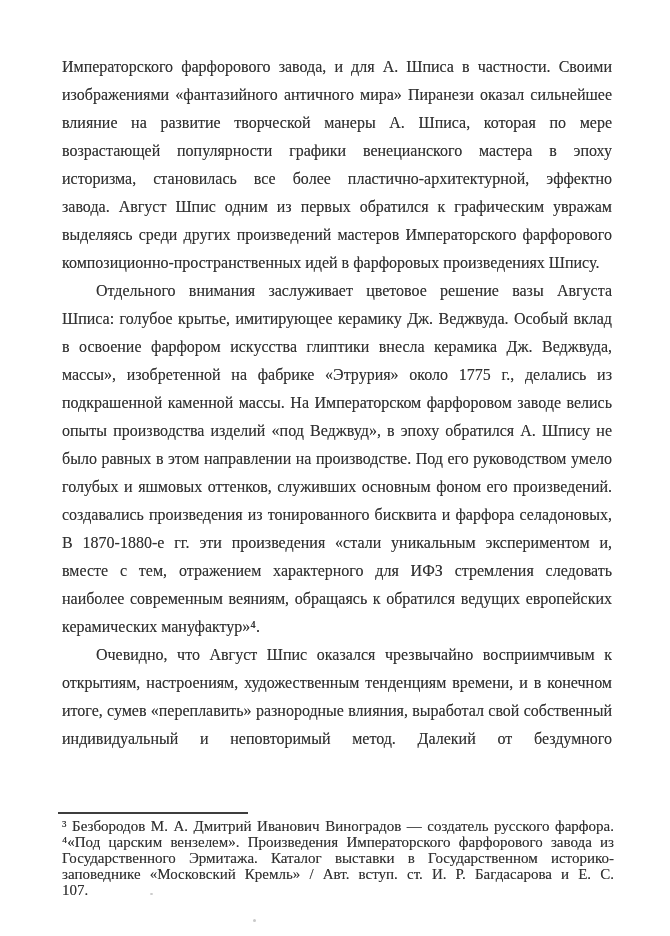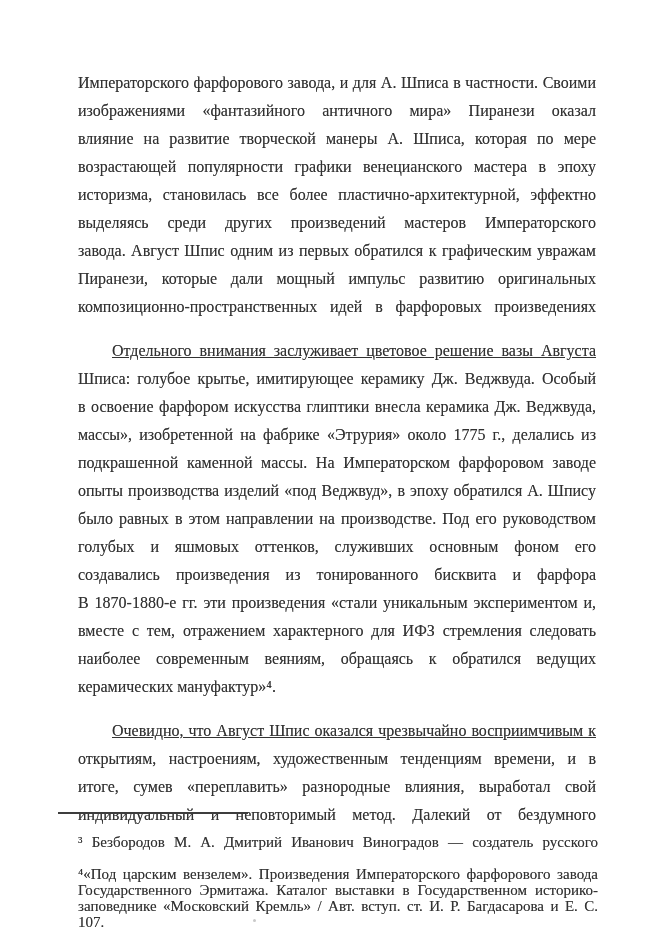--- a/index.html
+++ b/index.html
@@ -12,32 +12,32 @@
     color: #323232;
     overflow: hidden;
     text-shadow: 0 0 0.4px rgba(60,60,60,0.55);
   }
   .body-text {
     position: absolute;
     left: 62px;
     top: 53px;
     width: 550px;
   }
-  .paragraph { margin: 16px; padding: 0; }
+  .paragraph { margin: 0; padding: 0; }
   .line {
     height: 28px;
     line-height: 28px;
     font-size: 16px;
     overflow: hidden;
     text-align: justify;
     text-align-last: left;
     white-space: normal;
   }
   .line.just { text-align-last: justify; }
-  .line.indent { text-indent: 34px; text-decoration: underline; }
+  .line.indent { text-indent: 34px; }
   .footnote-sep {
     position: absolute;
     left: 58px;
     top: 812px;
     width: 190px;
     height: 2px;
     background: #3d3d3d;
   }
   .footnotes {
     position: absolute;
@@ -66,23 +66,22 @@
 <body>
 
 <div class="page">
   <div class="body-text" id="body-text">
       <div class="paragraph">
         <div class="line just">Императорского фарфорового завода, и для А. Шписа в частности. Своими</div>
         <div class="line just">изображениями «фантазийного античного мира» Пиранези оказал сильнейшее</div>
         <div class="line just">влияние на развитие творческой манеры А. Шписа, которая по мере</div>
         <div class="line just">возрастающей популярности графики венецианского мастера в эпоху</div>
         <div class="line just">историзма, становилась все более пластично-архитектурной, эффектно</div>
+        <div class="line just">завода. Август Шпис одним из первых обратился к графическим увражам</div>
         <div class="line just">выделяясь среди других произведений мастеров Императорского фарфорового</div>
-        <div class="line just">завода. Август Шпис одним из первых обратился к графическим увражам</div>
-        <div class="line just">Пиранези, которые дали мощный импульс развитию оригинальных</div>
         <div class="line">композиционно-пространственных идей в фарфоровых произведениях Шпису.</div>
       </div>
       <div class="paragraph">
         <div class="line just indent">Отдельного внимания заслуживает цветовое решение вазы Августа</div>
         <div class="line just">Шписа: голубое крытье, имитирующее керамику Дж. Веджвуда. Особый вклад</div>
         <div class="line just">в освоение фарфором искусства глиптики внесла керамика Дж. Веджвуда,</div>
         <div class="line just">массы», изобретенной на фабрике «Этрурия» около 1775 г., делались из</div>
         <div class="line just">подкрашенной каменной массы. На Императорском фарфоровом заводе велись</div>
         <div class="line just">опыты производства изделий «под Веджвуд», в эпоху обратился А. Шпису не</div>
         <div class="line just">было равных в этом направлении на производстве. Под его руководством умело</div>

